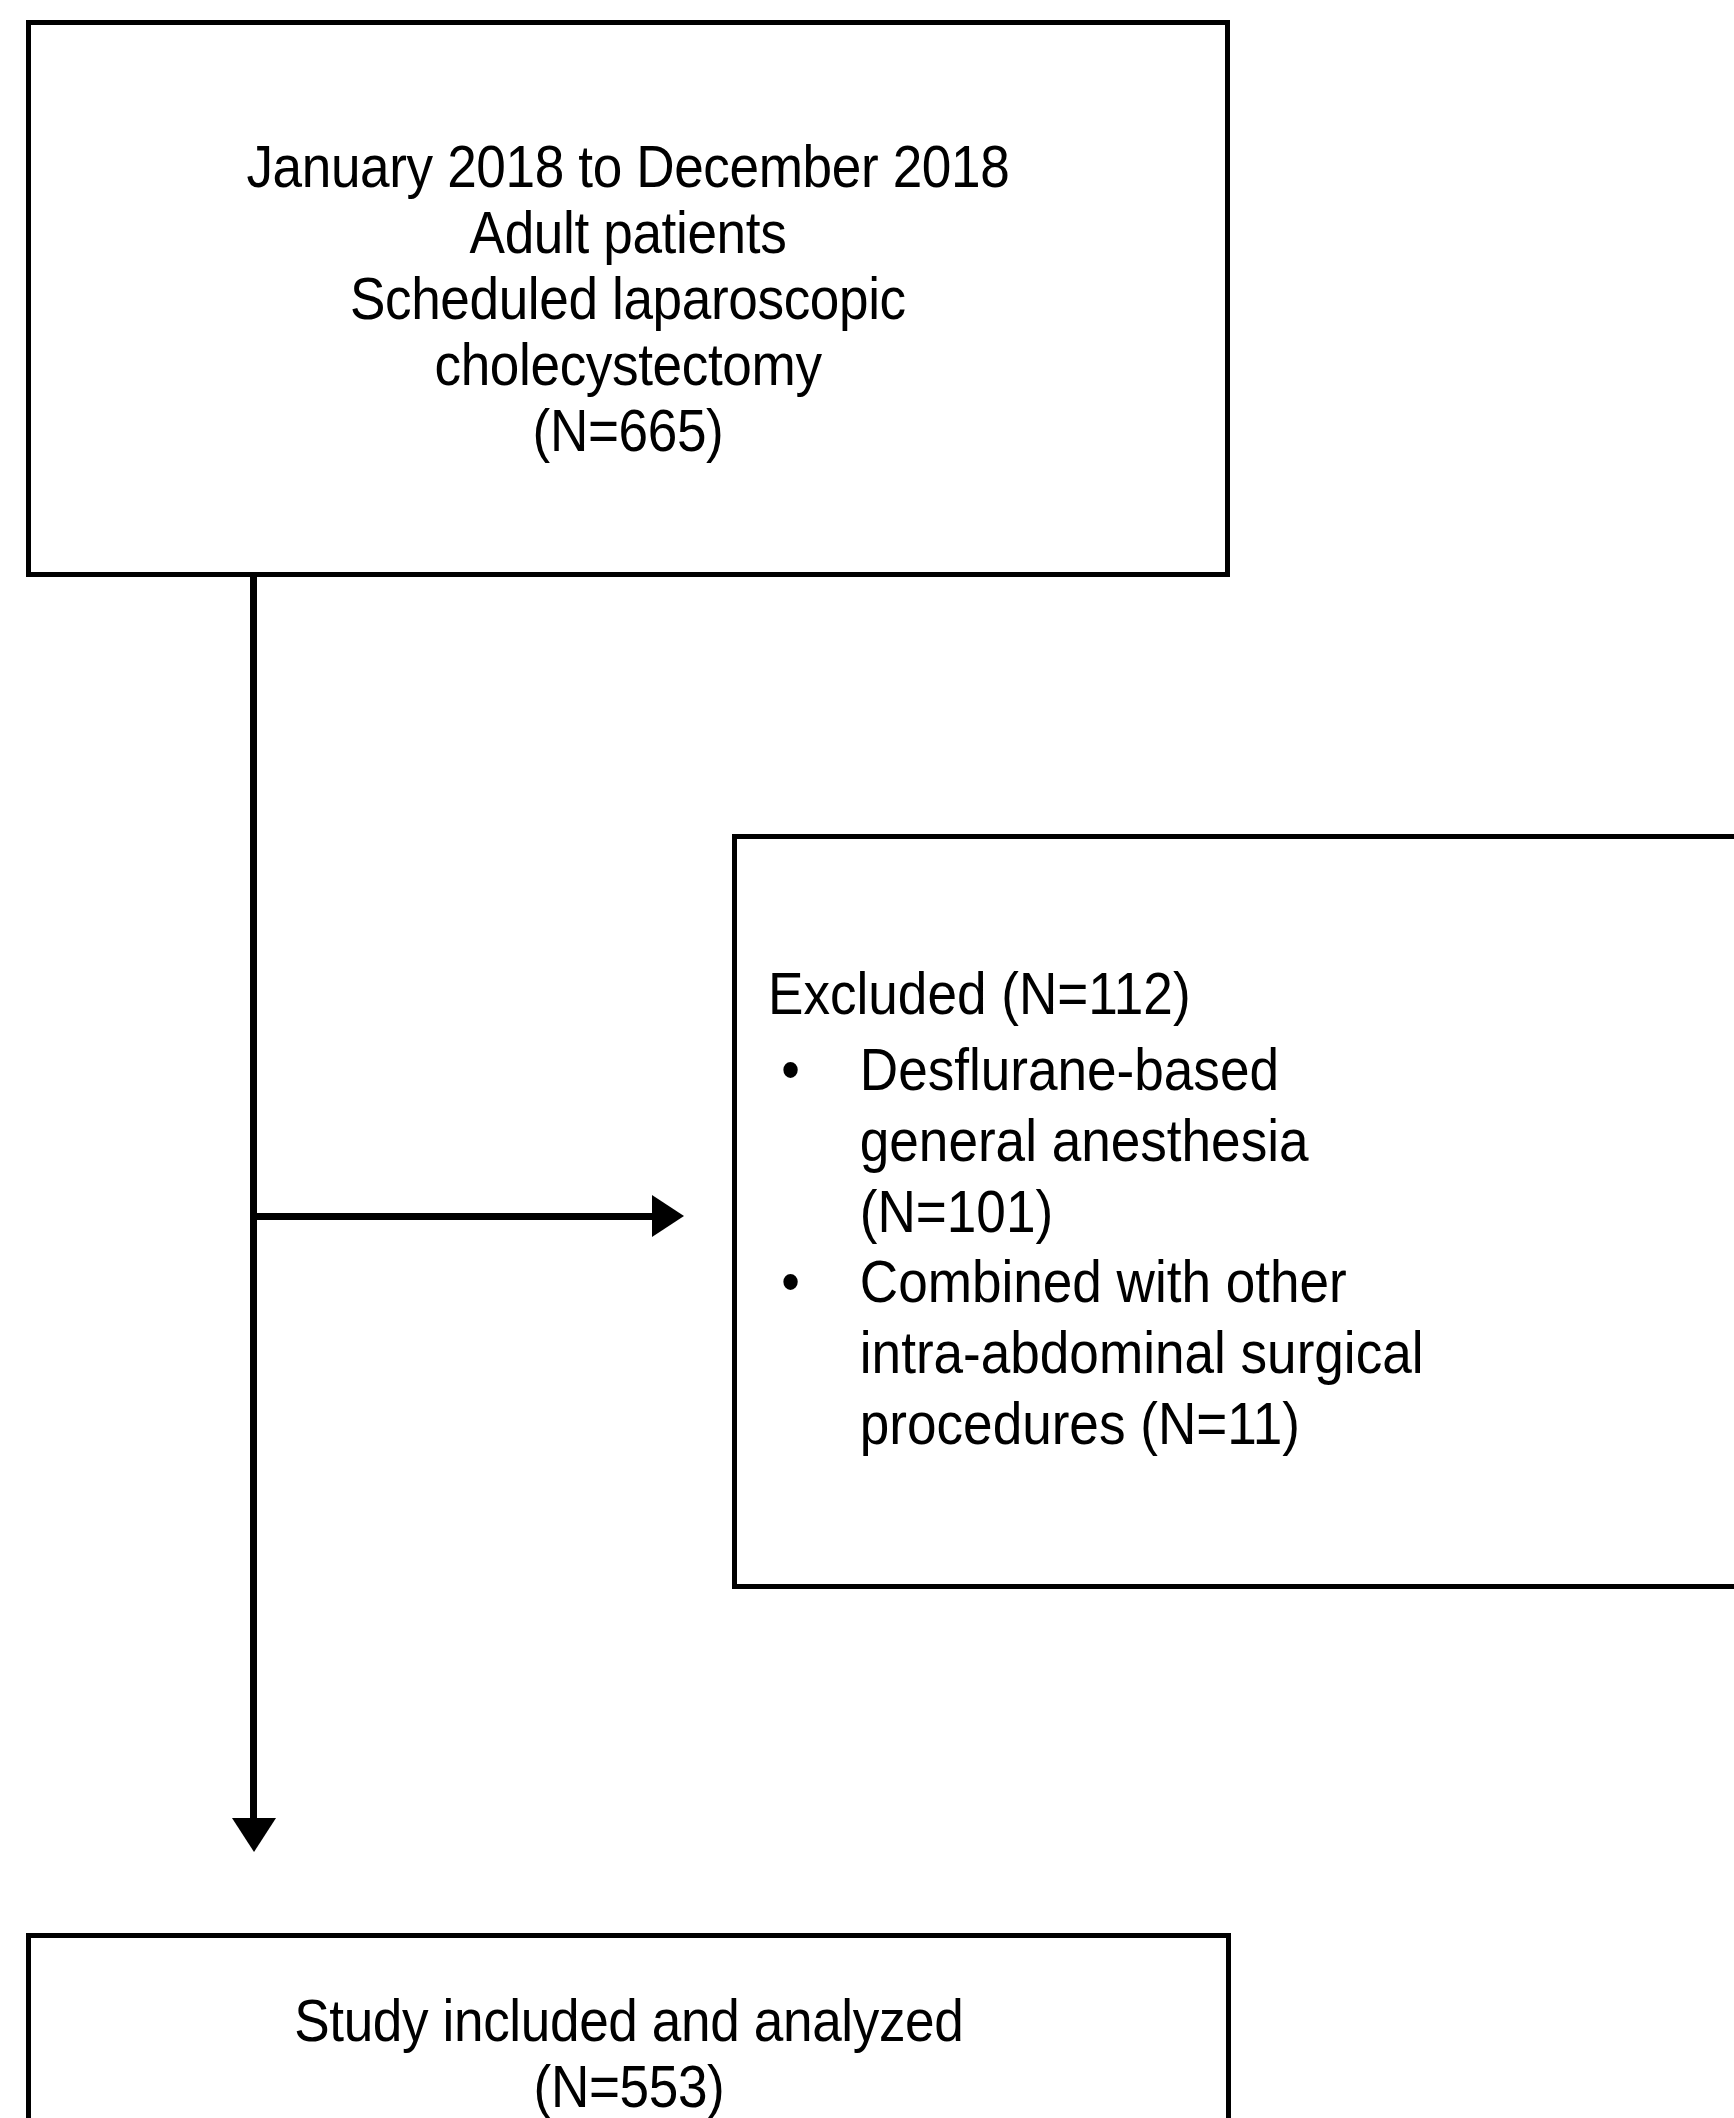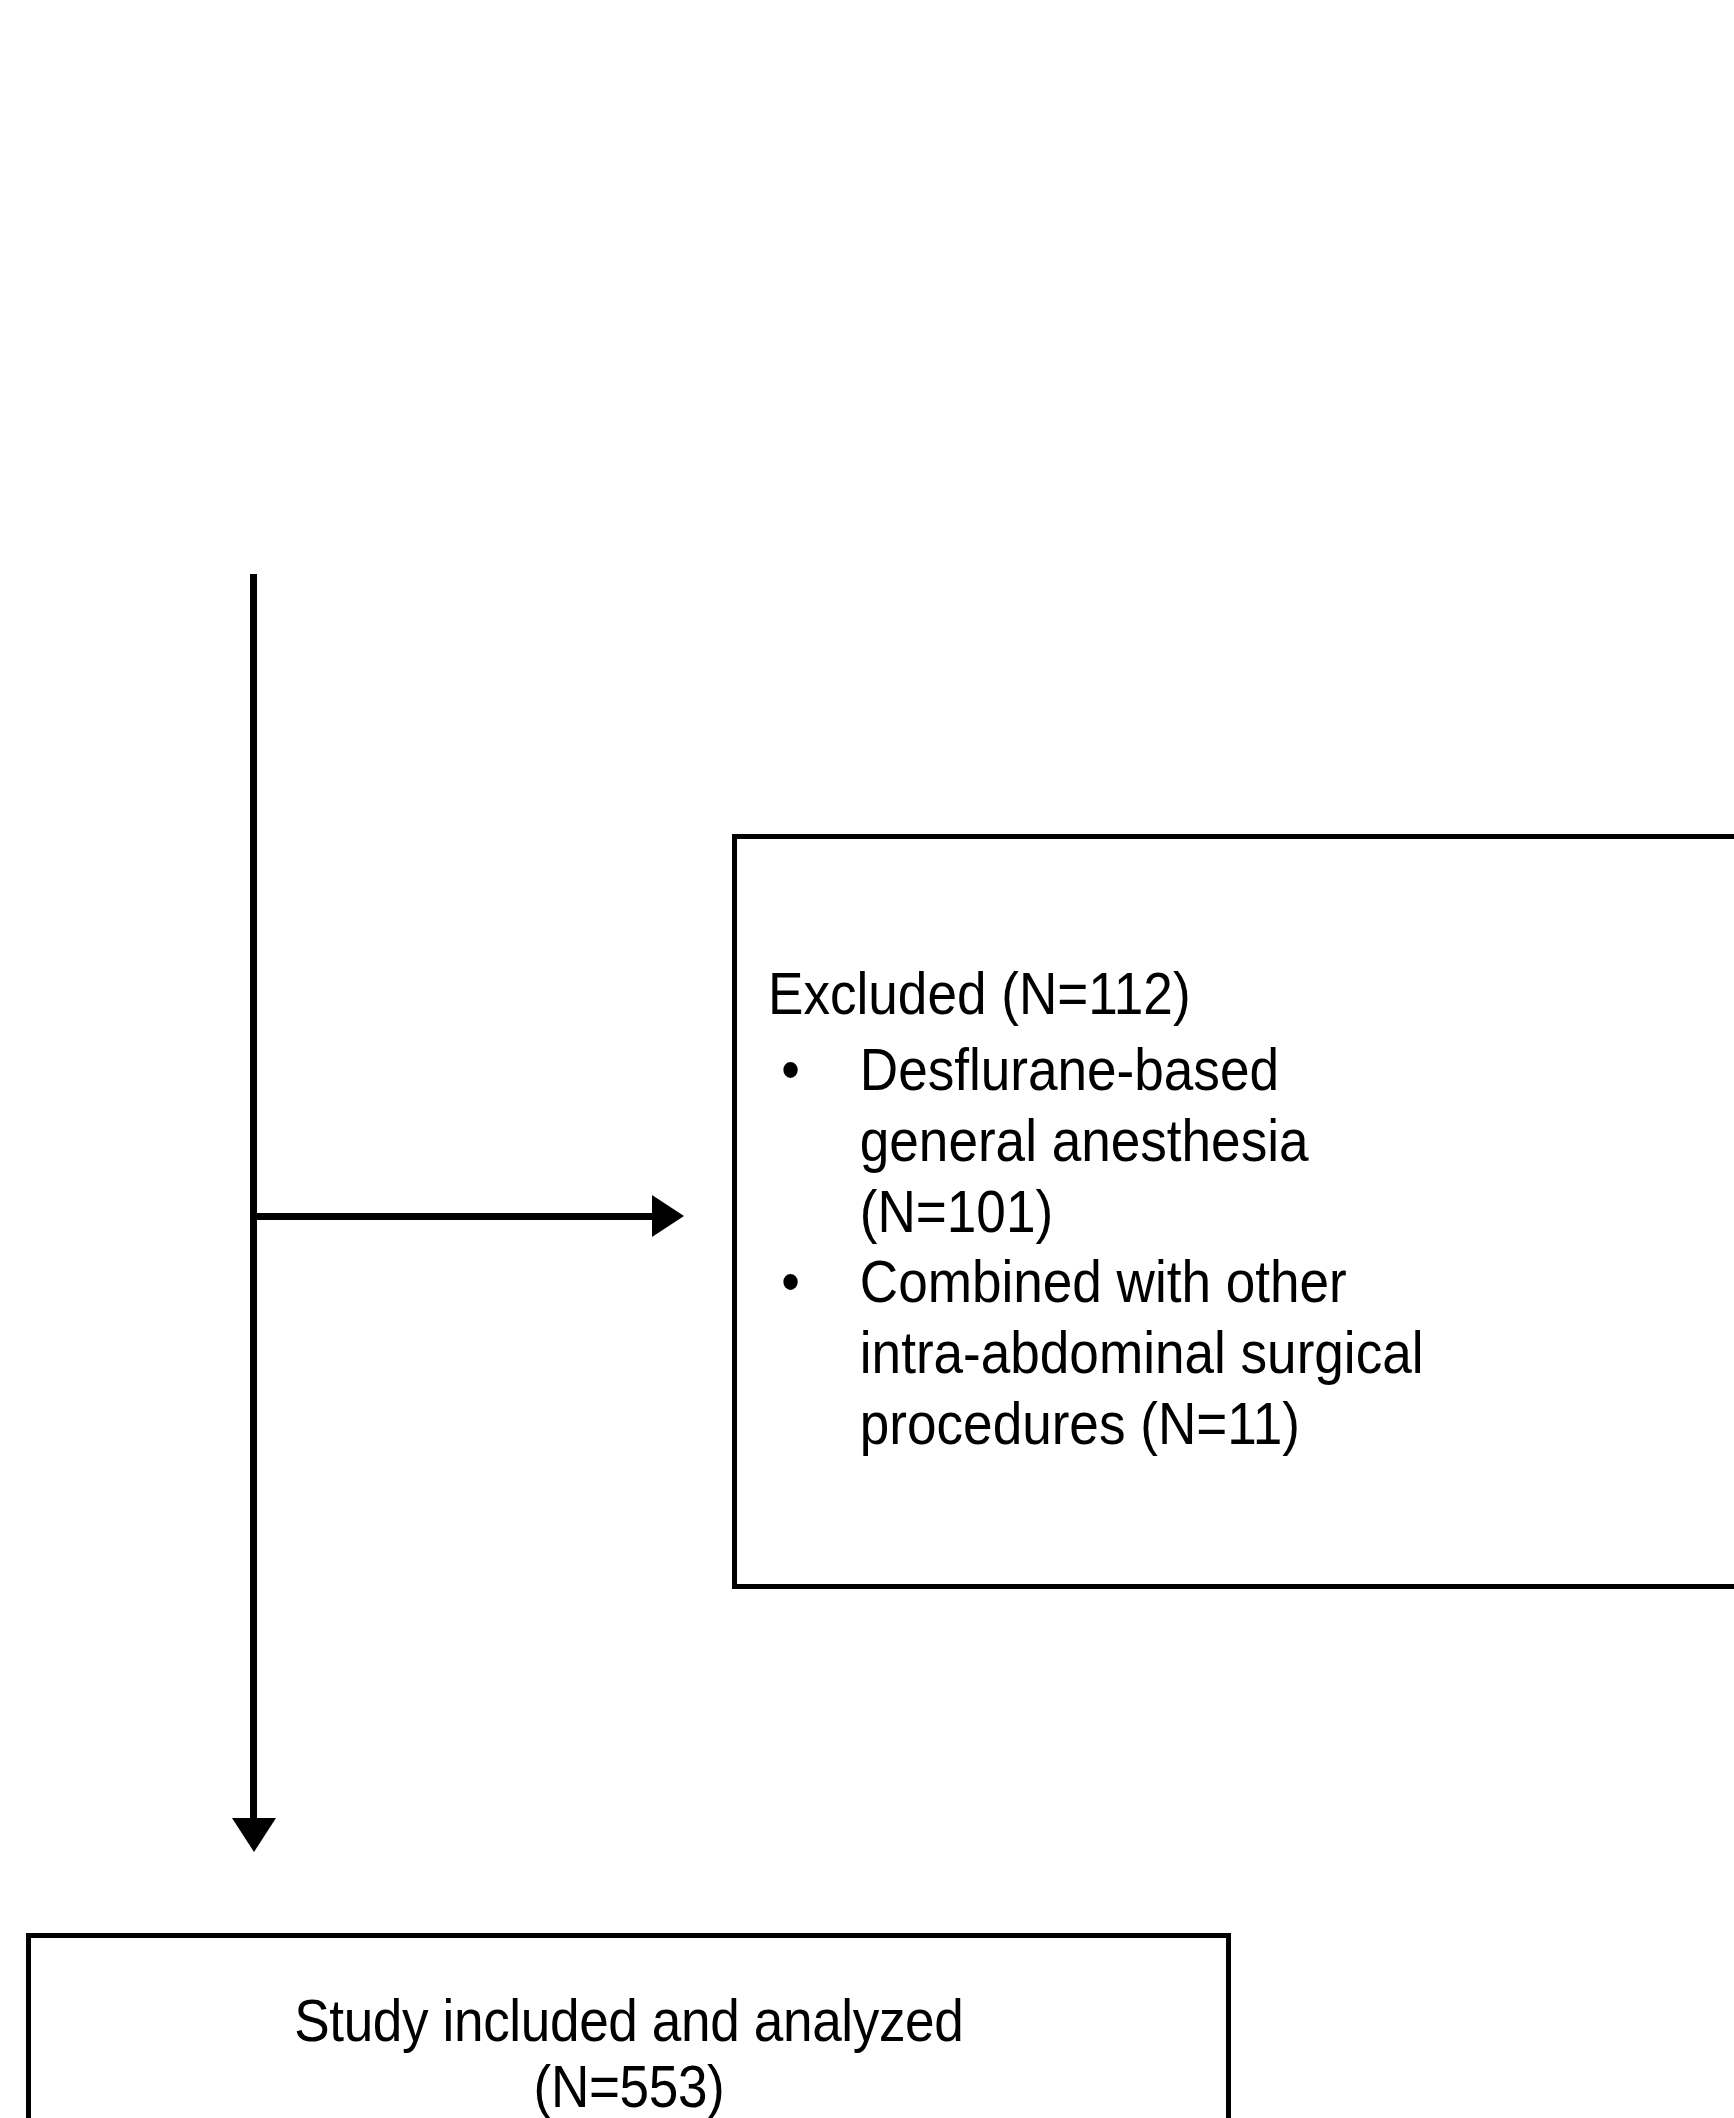--- a/index.html
+++ b/index.html
@@ -153,20 +153,27 @@
   #trunk-arrowhead {
     left: 232px;
     top: 1818px;
   }
 </style>
 </head>
 <body>
 
 <div id="canvas">
 
+  <div class="flow-box" id="box-enrollment">
+    <div class="box-line">January 2018 to December 2018</div>
+    <div class="box-line">Adult patients</div>
+    <div class="box-line">Scheduled laparoscopic</div>
+    <div class="box-line">cholecystectomy</div>
+    <div class="box-line">(N=665)</div>
+  </div>
 
   <div class="connector" id="trunk-vertical"></div>
 
   <div class="connector" id="branch-horizontal"></div>
   <div class="arrow-right" id="branch-arrowhead"></div>
 
   <div class="arrow-down" id="trunk-arrowhead"></div>
 
   <div class="flow-box" id="box-excluded">
     <div class="heading-line">Excluded (N=112)</div>

